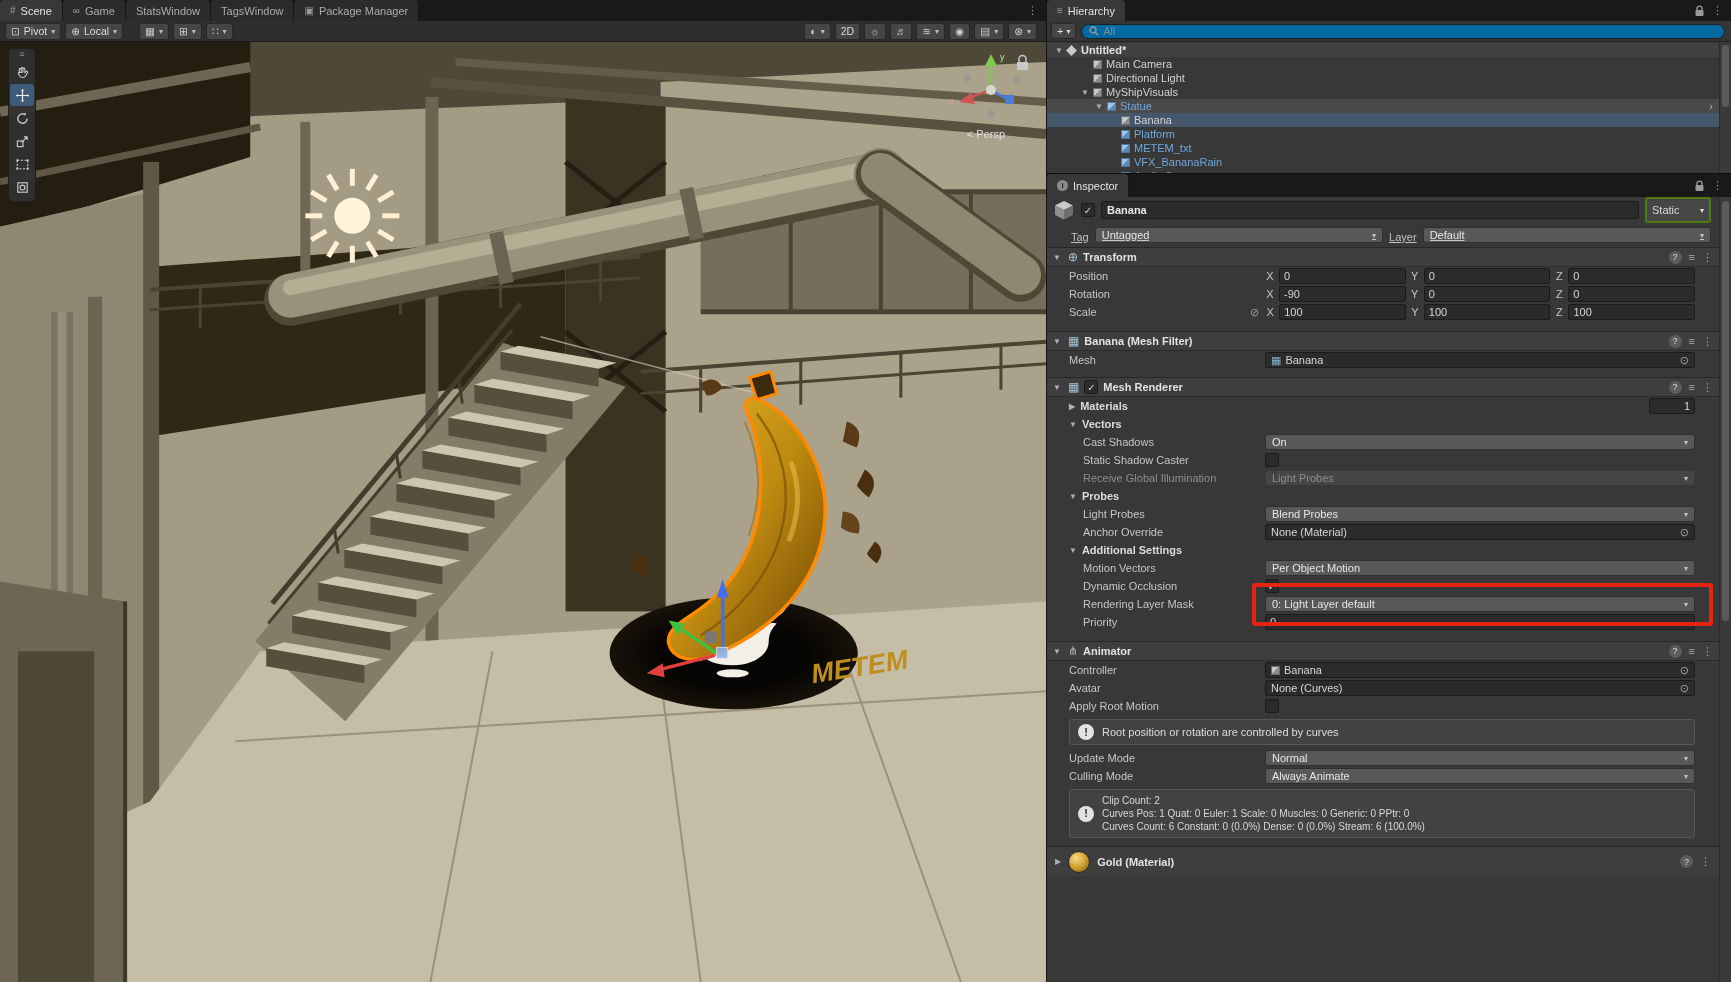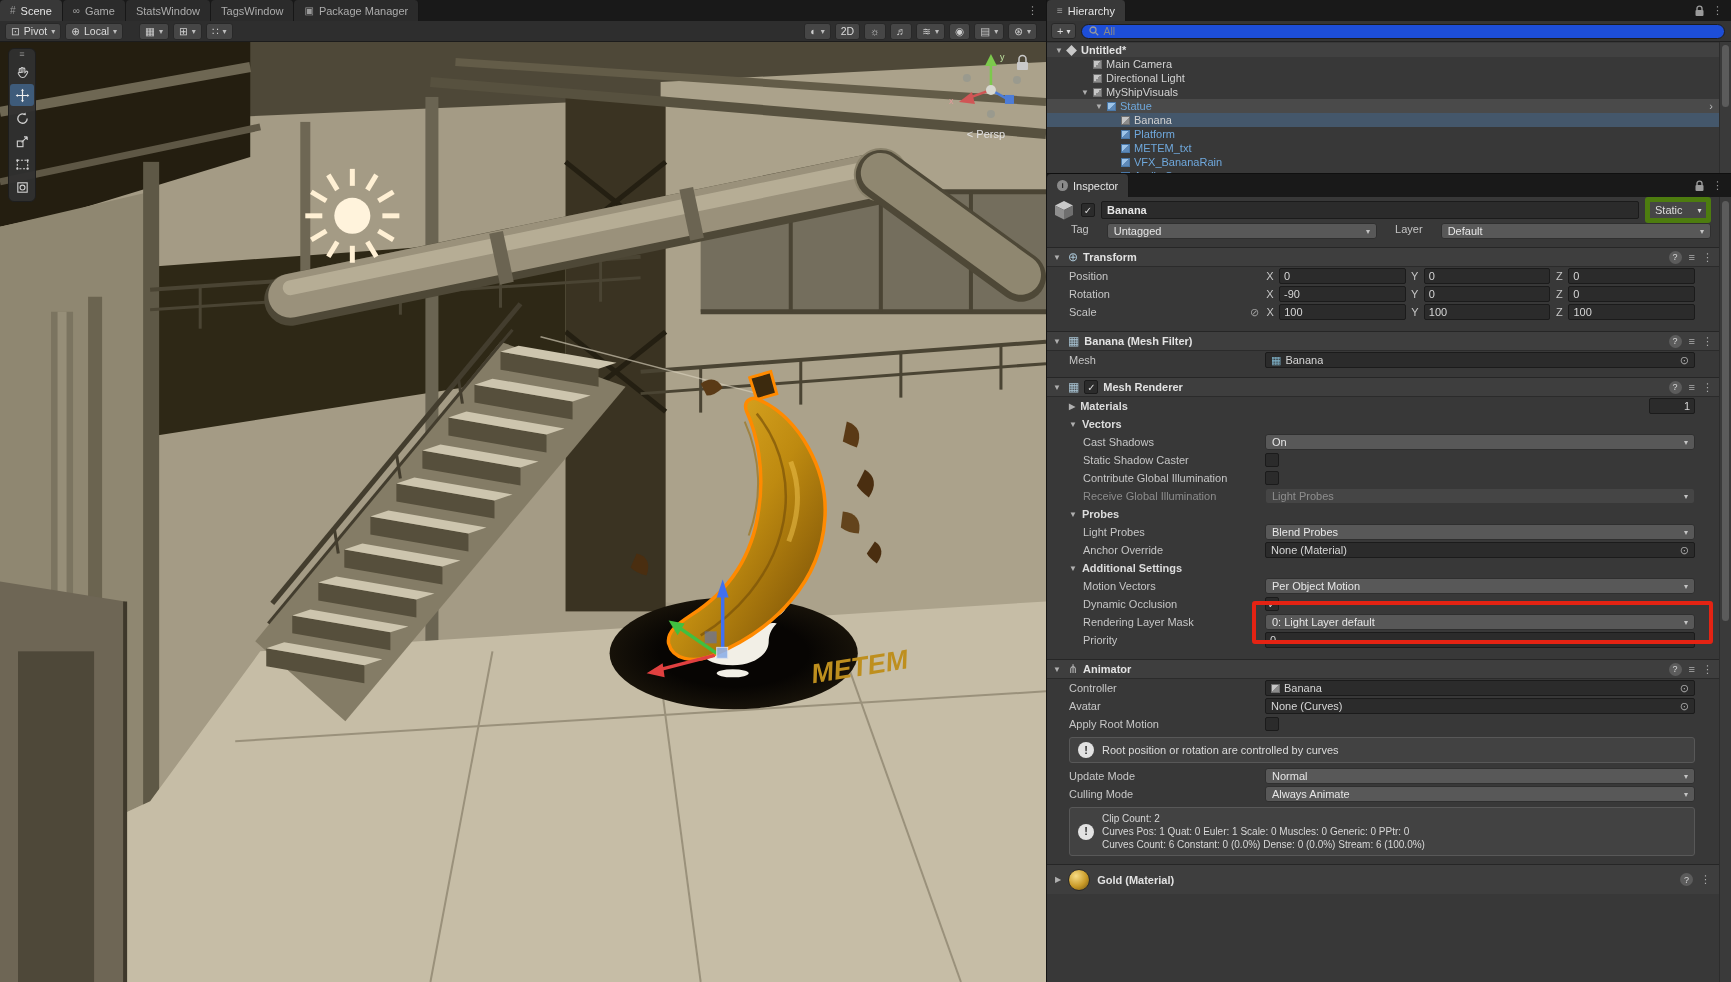--- a/index.html
+++ b/index.html
@@ -39,21 +39,21 @@
   .tool{width:24px;height:22px;border-radius:3px;display:flex;align-items:center;justify-content:center;}
   .tool.sel{background:#3E5B7A;}
   .ti{width:15px;height:15px;display:block;}
 
   
   .h-toolbar{height:21px;background:#353535;border-bottom:1px solid #212121;display:flex;align-items:center;
              padding:0 4px;gap:5px;}
   .plus-btn{height:16px;background:#464646;border:1px solid #282828;border-radius:3px;display:inline-flex;
             align-items:center;gap:3px;padding:0 5px;color:#DCDCDC;}
   .plus-btn .caret{font-size:8px;}
-  .search{flex:1;height:15px;background:#1d4ed8;border:1px solid #1D1D1D;border-radius:8px;display:flex;
+  .search{flex:1;height:15px;background:#0369a1;border:1px solid #1D1D1D;border-radius:8px;display:flex;
           align-items:center;gap:4px;padding:0 7px;margin-right:2px;}
   .search input{flex:1;background:transparent;border:none;outline:none;color:#BFBFBF;font-size:10.5px;
           font-family:"Liberation Sans",sans-serif;}
   .search input::placeholder{color:#8A8A8A;}
   .h-tree{position:relative;height:131px;overflow:hidden;background:#383838;padding-top:1px;}
   .hrow{height:14px;display:flex;align-items:center;position:relative;color:#D2D2D2;padding-right:16px;}
   .hrow.scene-row{background:#414141;}
   .hrow.hover{background:#4A4A4A;}
   .hrow.sel{background:#44576B;}
   .hrow .fold{width:12px;flex:none;text-align:center;font-size:8px;color:#ADADAD;}
@@ -76,25 +76,25 @@
            display:inline-flex;align-items:center;justify-content:center;}
   .insp{position:absolute;top:197px;left:0;right:12px;bottom:0;overflow:hidden;background:#383838;}
   .insp-sb{top:197px;}
 
   .go-header{height:26px;display:flex;align-items:center;gap:6px;padding:2px 8px 2px 6px;}
   .go-cube{width:22px;height:22px;flex:none;}
   .chk{width:14px;height:14px;flex:none;background:#2B2B2B;border:1px solid #1B1B1B;border-radius:2px;
        display:flex;align-items:center;justify-content:center;font-size:10px;color:#DADADA;}
   .name-field{flex:1;height:18px;background:#2B2B2B;border:1px solid #1B1B1B;border-radius:2px;color:#E6E6E6;
        font-weight:bold;padding:0 5px;font-size:11px;font-family:"Liberation Sans",sans-serif;outline:none;}
-  .static-dd{width:66px;height:26px;background:#464646;border:5px solid #4d7c0f;border-radius:3px;
+  .static-dd{width:66px;height:26px;background:#464646;border:2px solid #4d7c0f;border-radius:3px;
        display:flex;align-items:center;padding:0 5px;gap:15px;color:#DCDCDC;}
   .static-dd .caret{margin-left:auto;font-size:8px;}
 
-  .tagrow{height:20px;display:flex;align-items:flex-start;gap:18px;padding:0 8px 0 24px;color:#C4C4C4;}
+  .tagrow{height:20px;display:flex;align-items:flex-end;gap:6px;padding:0 8px 0 24px;color:#C4C4C4;text-decoration:underline;}
   .dd{height:16px;background:#585858;border:1px solid #2F2F2F;border-radius:3px;display:flex;align-items:center;
       padding:0 6px;gap:4px;color:#E6E6E6;min-width:0;}
   .dd .caret{margin-left:auto;font-size:8px;color:#C4C4C4;}
   .dd.flex1{flex:1;}
   .dd.disabled{background:#454545;color:#8E8E8E;border-color:#383838;}
   .dd .ddtext{white-space:nowrap;overflow:hidden;text-overflow:ellipsis;}
 
   .comp-header{height:20px;background:#3E3E3E;border-top:1px solid #262626;border-bottom:1px solid #2B2B2B;
       display:flex;align-items:center;gap:5px;padding:0 6px;margin-top:4px;}
   .comp-header .fold{font-size:8px;color:#B0B0B0;width:10px;}
@@ -693,26 +693,20 @@
           </div>
         </div>
       </div>
       <div class="irow sub">
         <span class="ilbl">Static Shadow Caster</span>
         <div class="ival">
             <span class="chk"></span>
           </div>
       </div>
       <div class="irow sub">
-        <span class="ilbl">Contribute Global Illumination</span>
-        <div class="ival">
-            <span class="chk"></span>
-          </div>
-      </div>
-      <div class="irow sub">
         <span class="ilbl dim">Receive Global Illumination</span>
         <div class="ival">
           <div class="dd flex1 disabled">
             <span class="ddtext">Light Probes</span>
             <span class="caret">▾</span>
           </div>
         </div>
       </div>
       <div class="foldrow">
         <span class="fold">▼</span>

